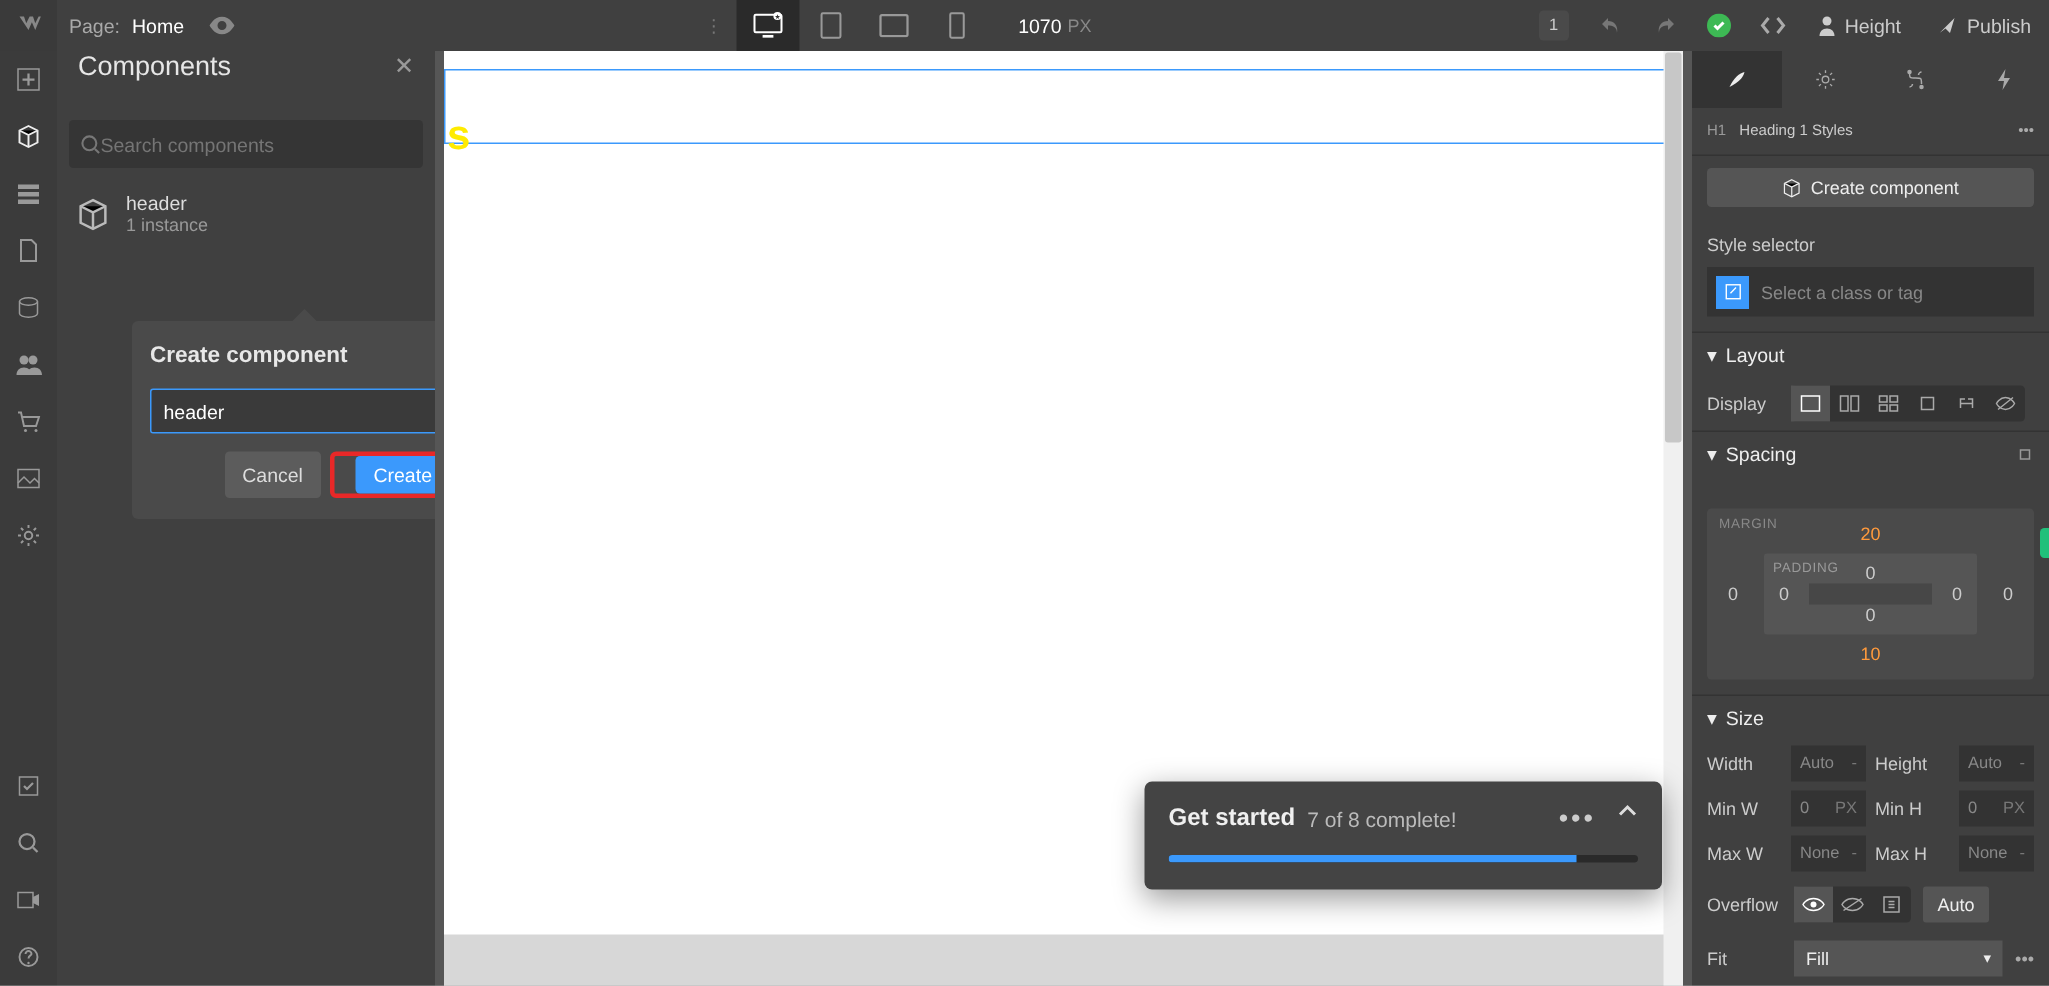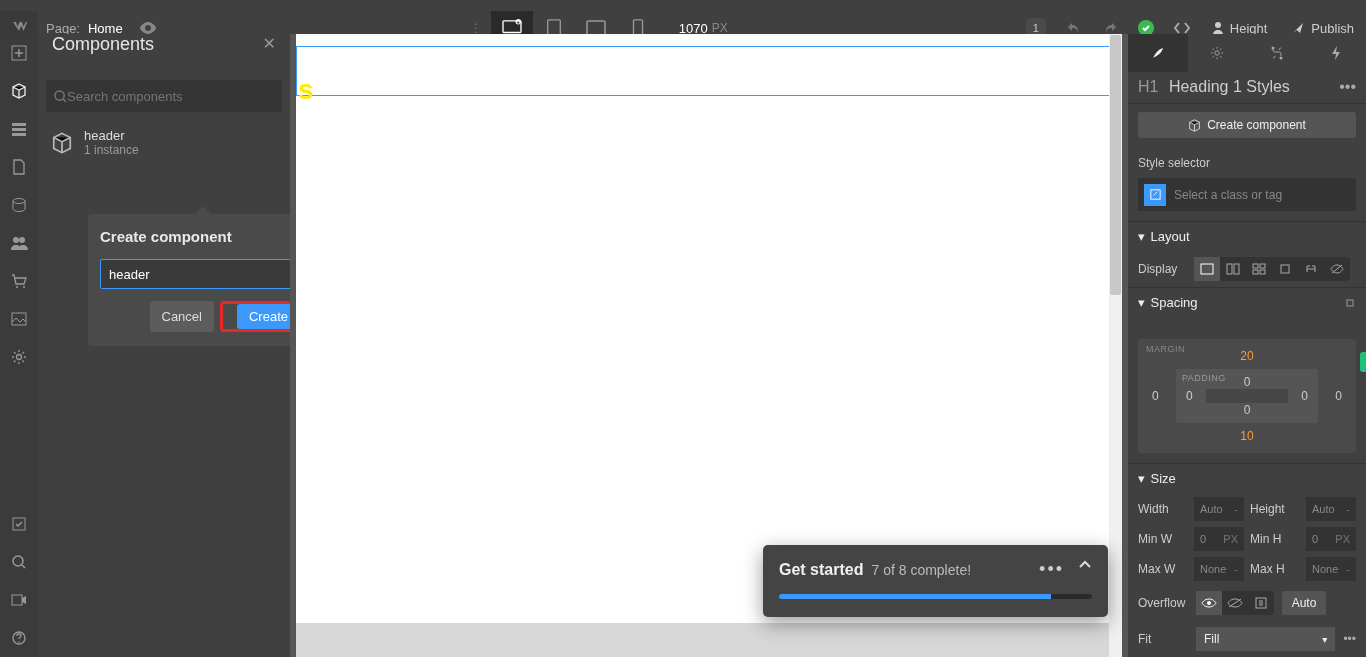--- a/index.html
+++ b/index.html
@@ -1,19 +1,19 @@
 <!DOCTYPE html>
 <html><head>
 <meta charset="utf-8">
 <style>
 * { margin: 0; padding: 0; box-sizing: border-box; font-family: -apple-system, BlinkMacSystemFont, "Segoe UI", Arial, sans-serif; }
 body { width: 1366px; height: 657px; background: #2e2e2e; color: #d6d6d6; font-size: 12px; overflow: hidden; }
 
 
-.topbar { height: 45px; background: #404040; display: flex; align-items: flex-end; }
+.topbar { height: 45px; background: #404040; display: flex; align-items: flex-start; }
 .topbar-left { display: flex; align-items: center; }
 .logo { width: 38px; height: 34px; display:flex; align-items:center; justify-content:center; background:#3a3a3a;}
 .page-label { padding: 0 8px; color: #aaa; font-size: 13px; }
 .page-name { color: #fff; padding-right: 10px; font-size: 13px;}
 .eye-btn { width: 30px; height: 34px; display:flex; align-items:center; justify-content:center; color:#888;}
 .topbar-center { flex: 1; display: flex; justify-content: center; align-items: center; gap: 0; }
 .device-btn { width: 42px; height: 34px; display:flex; align-items:center; justify-content:center; color:#999; }
 .device-btn.active { background: #2a2a2a; color:#fff;}
 .canvas-width { color: #fff; font-size: 13px; margin-left: 20px; }
 .canvas-unit { color: #888; margin-left: 4px; font-size: 12px; }
@@ -51,34 +51,34 @@
 
 .canvas-area { position:absolute; left:290px; top:34px; right:238px; bottom:0; background:#565656; display:flex; justify-content:center;}
 .canvas-page { width:826px; height:100%; background:#fff; position:relative;}
 .canvas-body-outline {position:absolute; left:0; top:12px; right:0; height:50px; border:1px solid #3b99fc;}
 .canvas-s { position:absolute; left:2px; top:40px; color:#ffeb00; font-weight:800; font-size:28px; font-family: Arial;}
 .canvas-bottom { position:absolute; left:0; right:0; bottom:0; height:34px; background:#d7d7d7;}
 .canvas-scrollbar { position:absolute; right:0; top:0; width:13px; height:100%; background:#f0f0f0;}
 .canvas-scrollbar-thumb{ width:11px; margin:1px; height:260px; background:#c7c7c7; border-radius:2px;}
 
 
-.toast { position:absolute; right:258px; bottom:40px; width:345px; background:#444; border-radius:5px; padding:14px 16px 18px 16px; box-shadow:0 6px 20px rgba(0,0,0,.4);}
+.toast { position:absolute; right:258px; bottom:64px; width:345px; background:#444; border-radius:5px; padding:14px 16px 18px 16px; box-shadow:0 6px 20px rgba(0,0,0,.4);}
 .toast-row {display:flex; align-items:center;}
 .toast-title { font-size:16px; font-weight:700; color:#f0f0f0;}
 .toast-sub { color:#bbb; font-size:14px; margin-left:8px;}
 .toast-icons { margin-left:auto; display:flex; gap:14px; color:#ccc;}
 .toast-bar { margin-top:14px; height:5px; background:#2a2a2a; border-radius:3px; overflow:hidden;}
 .toast-bar-fill{ height:100%; background:#3b99fc;}
 
 
 .rightpanel { position:absolute; right:0; top:34px; width:238px; height:623px; background:#404040; display:flex; flex-direction:column; }
 .rp-tabs { height:40px; display:flex; }
 .rp-tab { flex:1; display:flex; align-items:center; justify-content:center; color:#bbb;}
 .rp-tab.active { background:#333;}
-.rp-selection { height:34px; display:flex; align-items:center; padding:0 10px; color:#ccc; font-size:16px; justify-content:space-between; border-bottom:1px solid #333;}
+.rp-selection { height:34px; display:flex; align-items:center; padding:0 10px; color:#ccc; font-size:10px; justify-content:space-between; border-bottom:1px solid #333;}
 .rp-selection .tag { color:#999; margin-right:6px;}
 .rp-createcomp { margin:8px 10px; height:28px; background:#555; display:flex; align-items:center; justify-content:center; gap:6px; color:#eee; font-size:12px; border-radius:3px;}
 .rp-section-label { padding:10px 10px 8px 10px; color:#ccc; font-size:12px;}
 .rp-selector { margin:0 10px 10px 10px; height:34px; background:#333; display:flex; align-items:center; gap:8px; padding:0 6px;}
 .rp-selector-icon {width:22px; height:22px; background:#3b99fc; display:flex;align-items:center;justify-content:center;}
 .rp-selector-input { color:#888; font-size:12px;}
 .rp-section-head { height:32px; display:flex; align-items:center; padding:0 10px; border-top:1px solid #333; font-size:13px; color:#eee; gap:6px;}
 .rp-section-head .trail { margin-left:auto; color:#999;}
 .rp-row { display:flex; align-items:center; padding:6px 10px; gap:6px;}
 .rp-label { width:50px; color:#ccc; font-size:12px;}

